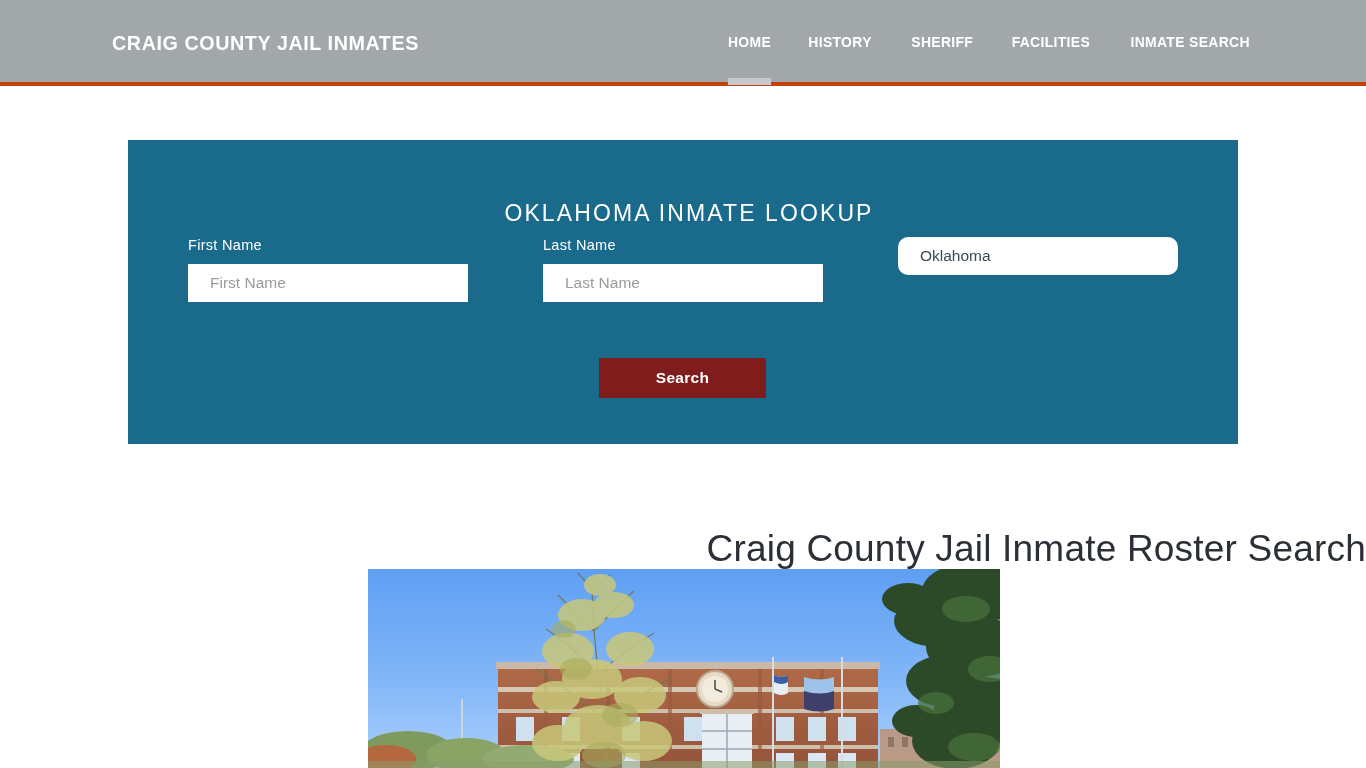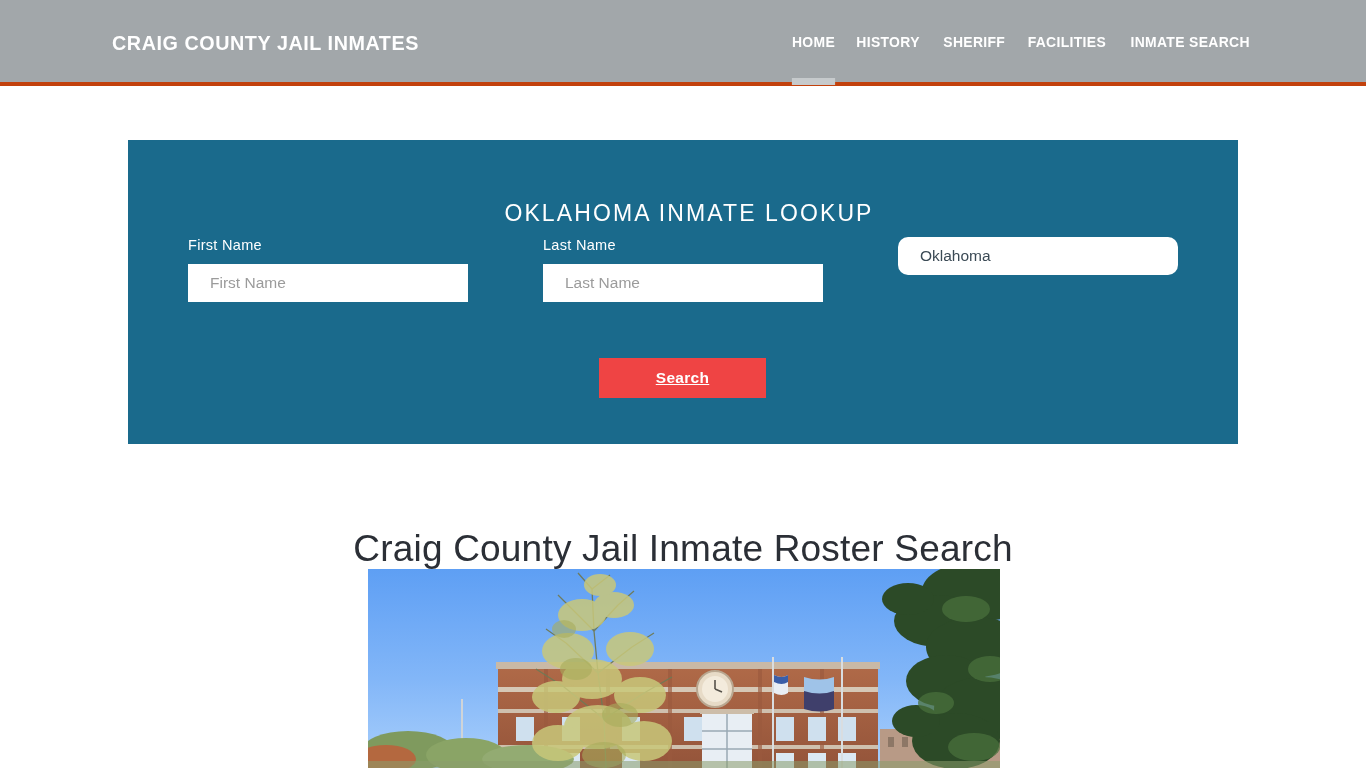--- a/index.html
+++ b/index.html
@@ -38,21 +38,21 @@
     white-space: nowrap;
     transform: scaleX(0.94);
     transform-origin: left center;
   }
   #main-nav {
     position: absolute;
     right: 114px;
     top: 34px;
     display: flex;
     align-items: flex-start;
-    gap: 20px;
+    gap: 36px;
   }
   .nav-item {
     position: relative;
     color: #ffffff;
     font-family: "Liberation Sans Narrow", "Liberation Sans", sans-serif;
     font-size: 14.5px;
     font-weight: bold;
     letter-spacing: 0.35px;
     white-space: nowrap;
     text-decoration: none;
@@ -129,38 +129,37 @@
     appearance: none;
     border-radius: 10px;
   }
 
   #search-button {
     position: absolute;
     left: 471px;
     top: 218px;
     width: 167px;
     height: 40px;
-    background: #ef4444;
+    background: #7f1d1d;
     border: none;
     color: #ffffff;
     font-family: "Liberation Sans Narrow", "Liberation Sans", sans-serif;
     font-size: 15.5px;
     font-weight: bold;
     letter-spacing: 0.3px;
     cursor: pointer;
-    text-decoration: underline;
   }
 
   
   #page-heading {
     position: absolute;
     left: 0;
     right: 0;
     top: 503px;
-    text-align: center;
+    text-align: right;
     color: #2b2f36;
     font-family: "Liberation Sans Narrow", "Liberation Sans", sans-serif;
     font-size: 37px;
     font-weight: normal;
     letter-spacing: 0.2px;
   }
 
   
   #courthouse-photo {
     position: absolute;

